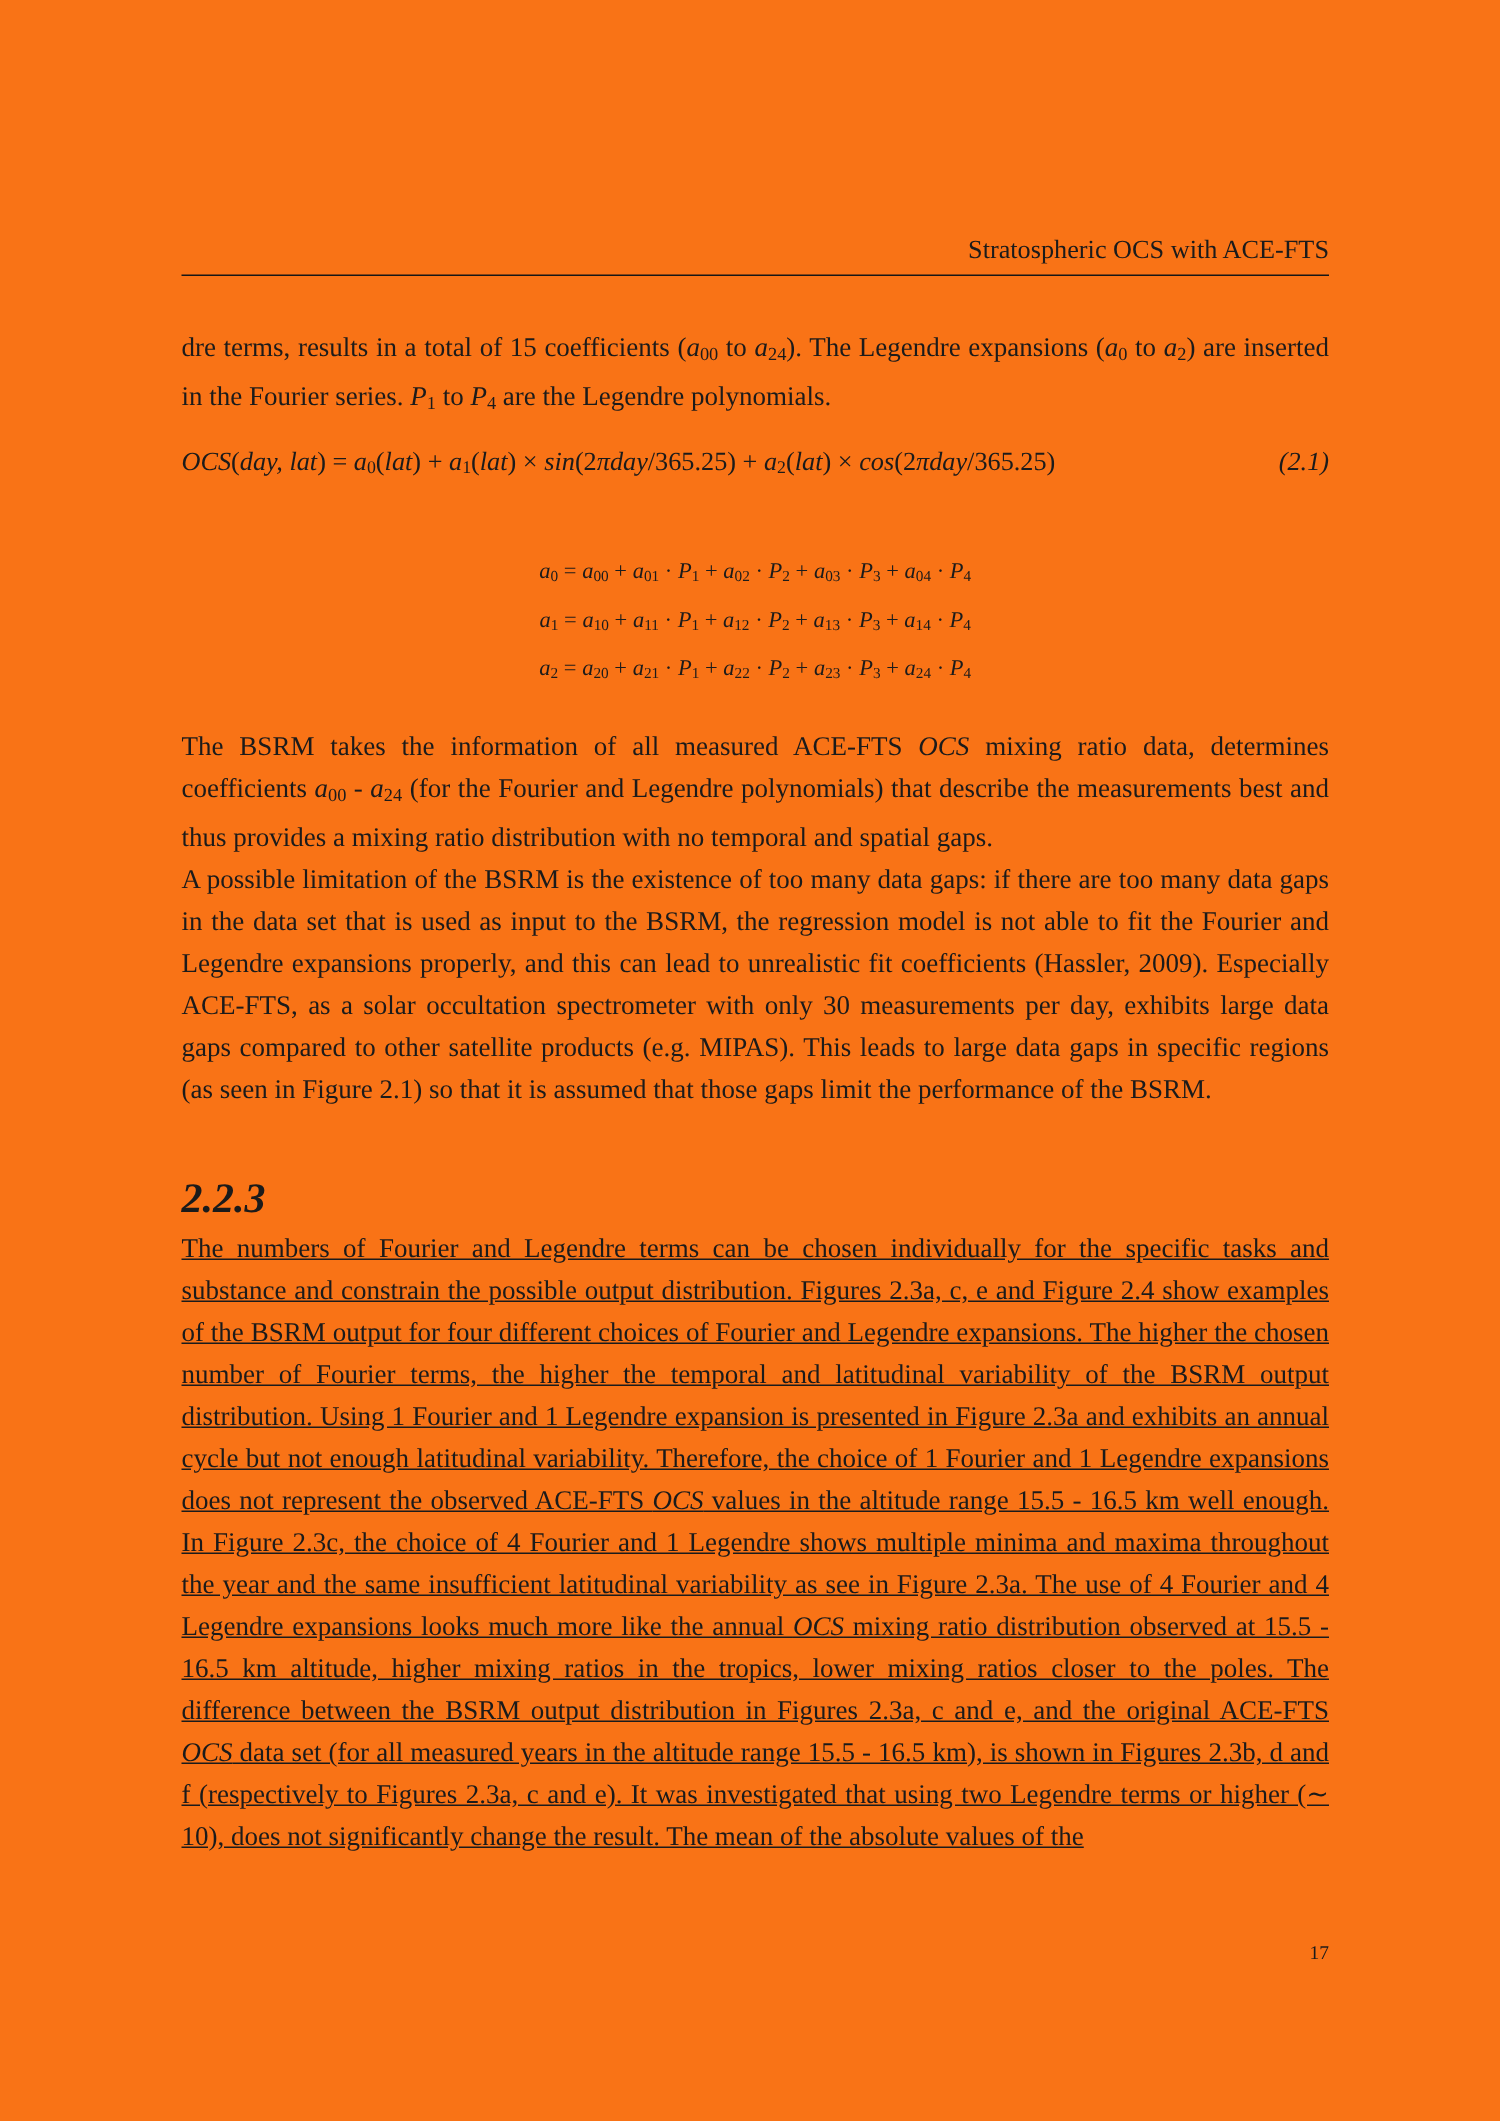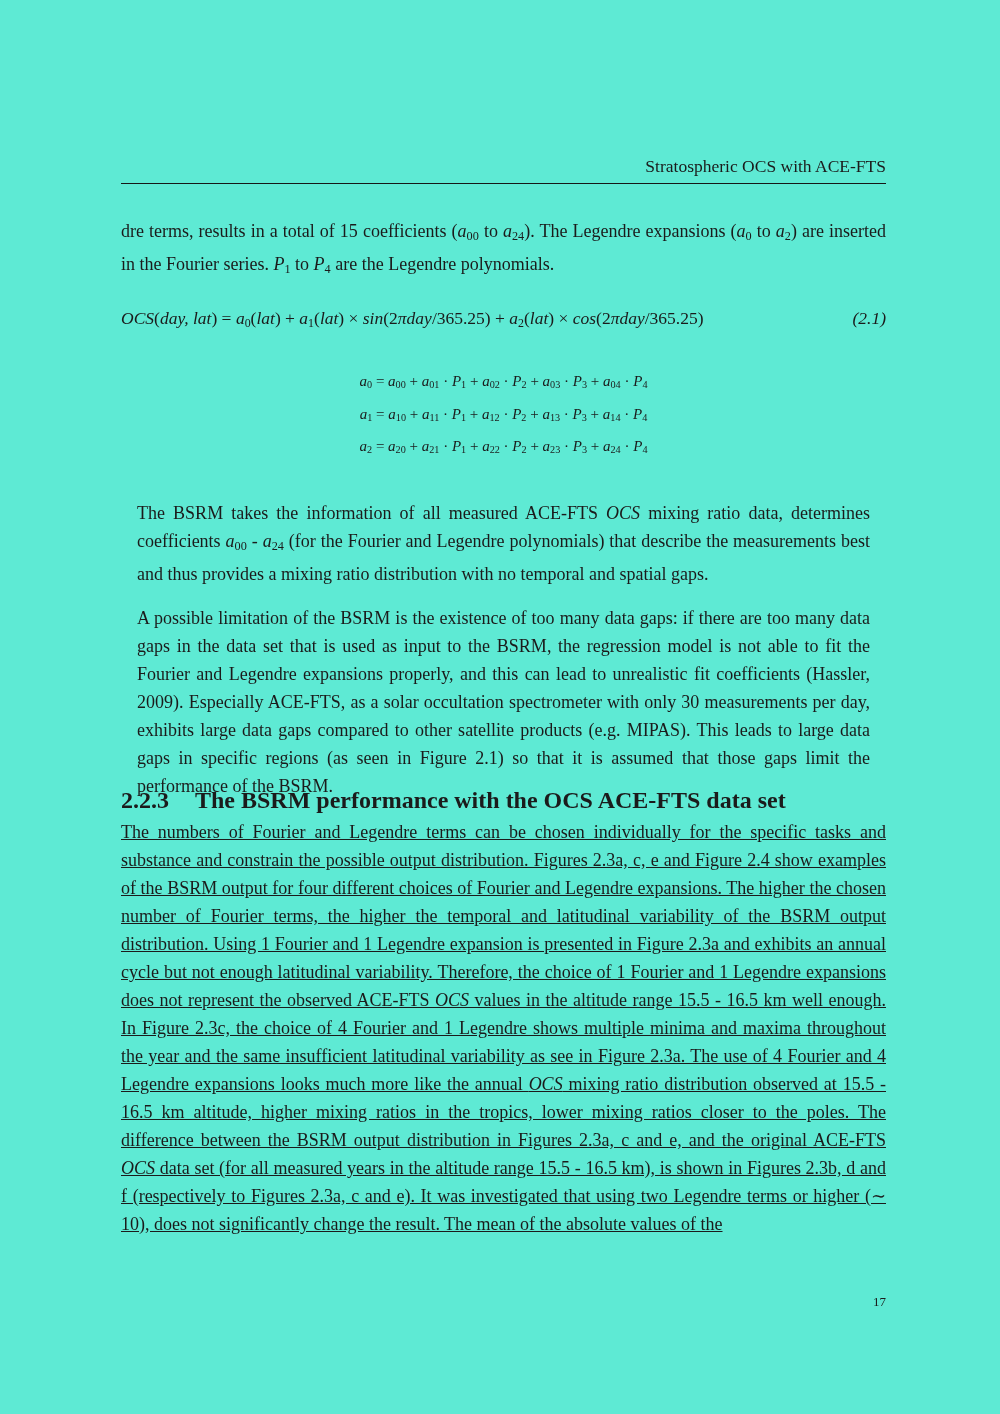--- a/index.html
+++ b/index.html
@@ -4,21 +4,21 @@
 <style>
   html, body {
     margin: 0;
     padding: 0;
     background: #ffffff;
   }
   .page {
     position: relative;
     width: 1000px;
     height: 1414px;
-    background: #5eead4;
+    background: #f97316;
     color: #1b1b1b;
     font-family: "Liberation Serif", "DejaVu Serif", serif;
     overflow: hidden;
   }
   .abs { position: absolute; left: 121px; width: 765px; }
 
   .running-head {
     top: 154px;
     text-align: right;
     font-size: 17.5px;
@@ -29,37 +29,38 @@
     top: 183px;
     border-top: 1.5px solid #161616;
     height: 0;
   }
 
   .body-text {
     font-size: 18px;
     line-height: 28px;
     text-align: justify;
   }
-  .body-text p { margin: 16px; }
+  .body-text p { margin: 0; }
 
   #para1   { top: 217px; }
-  #eq-main { top: 308px; display: flex; justify-content: space-between; align-items: baseline;
+  #eq-main { top: 297px; display: flex; justify-content: space-between; align-items: baseline;
              font-size: 17.5px; white-space: nowrap; }
   #eq-main .eq-body { flex: 1 1 auto; text-align: left; }
   #eq-main .eq-number { padding-left: 10px; font-style: italic; }
   #eq-block { top: 367px; text-align: center; font-size: 15px; line-height: 28.5px; }
   #para23  { top: 483px; }
   #heading {
     top: 787px;
     font-weight: bold;
-    font-size: 24px;
+    font-size: 28px;
     line-height: 26px;
     display: flex;
     gap: 26px;
     white-space: nowrap;
+    font-style: italic;
   }
   #para4   { top: 818px; text-decoration: underline; }
   #pagenum { top: 1294px; text-align: right; font-size: 13px; }
 
   
   .seg-i   { font-style: italic; }
   .seg-sub { font-style: normal; font-size: 0.68em; vertical-align: -0.22em; letter-spacing: 0; }
 </style>
 </head>
 <body>
@@ -83,20 +84,19 @@
     <div><span class="seg-i">a</span><span class="seg-sub">2</span><span> = </span><span class="seg-i">a</span><span class="seg-sub">20</span><span> + </span><span class="seg-i">a</span><span class="seg-sub">21</span><span> · </span><span class="seg-i">P</span><span class="seg-sub">1</span><span> + </span><span class="seg-i">a</span><span class="seg-sub">22</span><span> · </span><span class="seg-i">P</span><span class="seg-sub">2</span><span> + </span><span class="seg-i">a</span><span class="seg-sub">23</span><span> · </span><span class="seg-i">P</span><span class="seg-sub">3</span><span> + </span><span class="seg-i">a</span><span class="seg-sub">24</span><span> · </span><span class="seg-i">P</span><span class="seg-sub">4</span></div>
   </div>
 
   <div class="abs body-text" id="para23">
     <p><span>The BSRM takes the information of all measured ACE-FTS </span><span class="seg-i">OCS</span><span> mixing ratio data, determines coefficients </span><span class="seg-i">a</span><span class="seg-sub">00</span><span> - </span><span class="seg-i">a</span><span class="seg-sub">24</span><span> (for the Fourier and Legendre polynomials) that describe the measurements best and thus provides a mixing ratio distribution with no temporal and spatial gaps.</span></p>
     <p><span>A possible limitation of the BSRM is the existence of too many data gaps: if there are too many data gaps in the data set that is used as input to the BSRM, the regression model is not able to fit the Fourier and Legendre expansions properly, and this can lead to unrealistic fit coefficients (Hassler, 2009). Especially ACE-FTS, as a solar occultation spectrometer with only 30 measurements per day, exhibits large data gaps compared to other satellite products (e.g. MIPAS). This leads to large data gaps in specific regions (as seen in Figure 2.1) so that it is assumed that those gaps limit the performance of the BSRM.</span></p>
   </div>
 
   <div class="abs" id="heading">
     <span>2.2.3</span>
-    <span>The BSRM performance with the OCS ACE-FTS data set</span>
   </div>
 
   <div class="abs body-text" id="para4"><span>The numbers of Fourier and Legendre terms can be chosen individually for the specific tasks and substance and constrain the possible output distribution. Figures 2.3a, c, e and Figure 2.4 show examples of the BSRM output for four different choices of Fourier and Legendre expansions. The higher the chosen number of Fourier terms, the higher the temporal and latitudinal variability of the BSRM output distribution. Using 1 Fourier and 1 Legendre expansion is presented in Figure 2.3a and exhibits an annual cycle but not enough latitudinal variability. Therefore, the choice of 1 Fourier and 1 Legendre expansions does not represent the observed ACE-FTS </span><span class="seg-i">OCS</span><span> values in the altitude range 15.5 - 16.5 km well enough. In Figure 2.3c, the choice of 4 Fourier and 1 Legendre shows multiple minima and maxima throughout the year and the same insufficient latitudinal variability as see in Figure 2.3a. The use of 4 Fourier and 4 Legendre expansions looks much more like the annual </span><span class="seg-i">OCS</span><span> mixing ratio distribution observed at 15.5 - 16.5 km altitude, higher mixing ratios in the tropics, lower mixing ratios closer to the poles. The difference between the BSRM output distribution in Figures 2.3a, c and e, and the original ACE-FTS </span><span class="seg-i">OCS</span><span> data set (for all measured years in the altitude range 15.5 - 16.5 km), is shown in Figures 2.3b, d and f (respectively to Figures 2.3a, c and e). It was investigated that using two Legendre terms or higher (∼ 10), does not significantly change the result. The mean of the absolute values of the</span></div>
 
   <div class="abs" id="pagenum">17</div>
 
 </div>
 
 </body></html>

